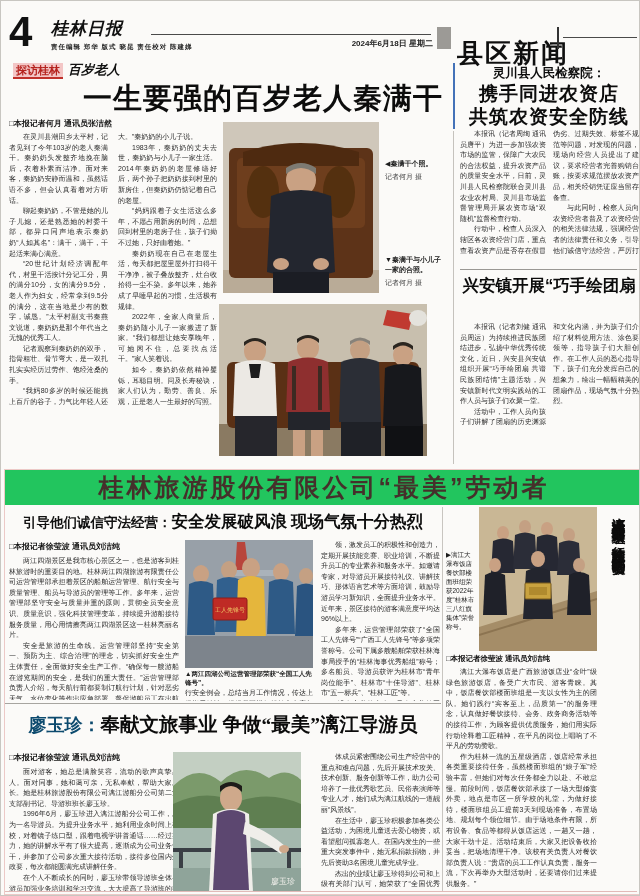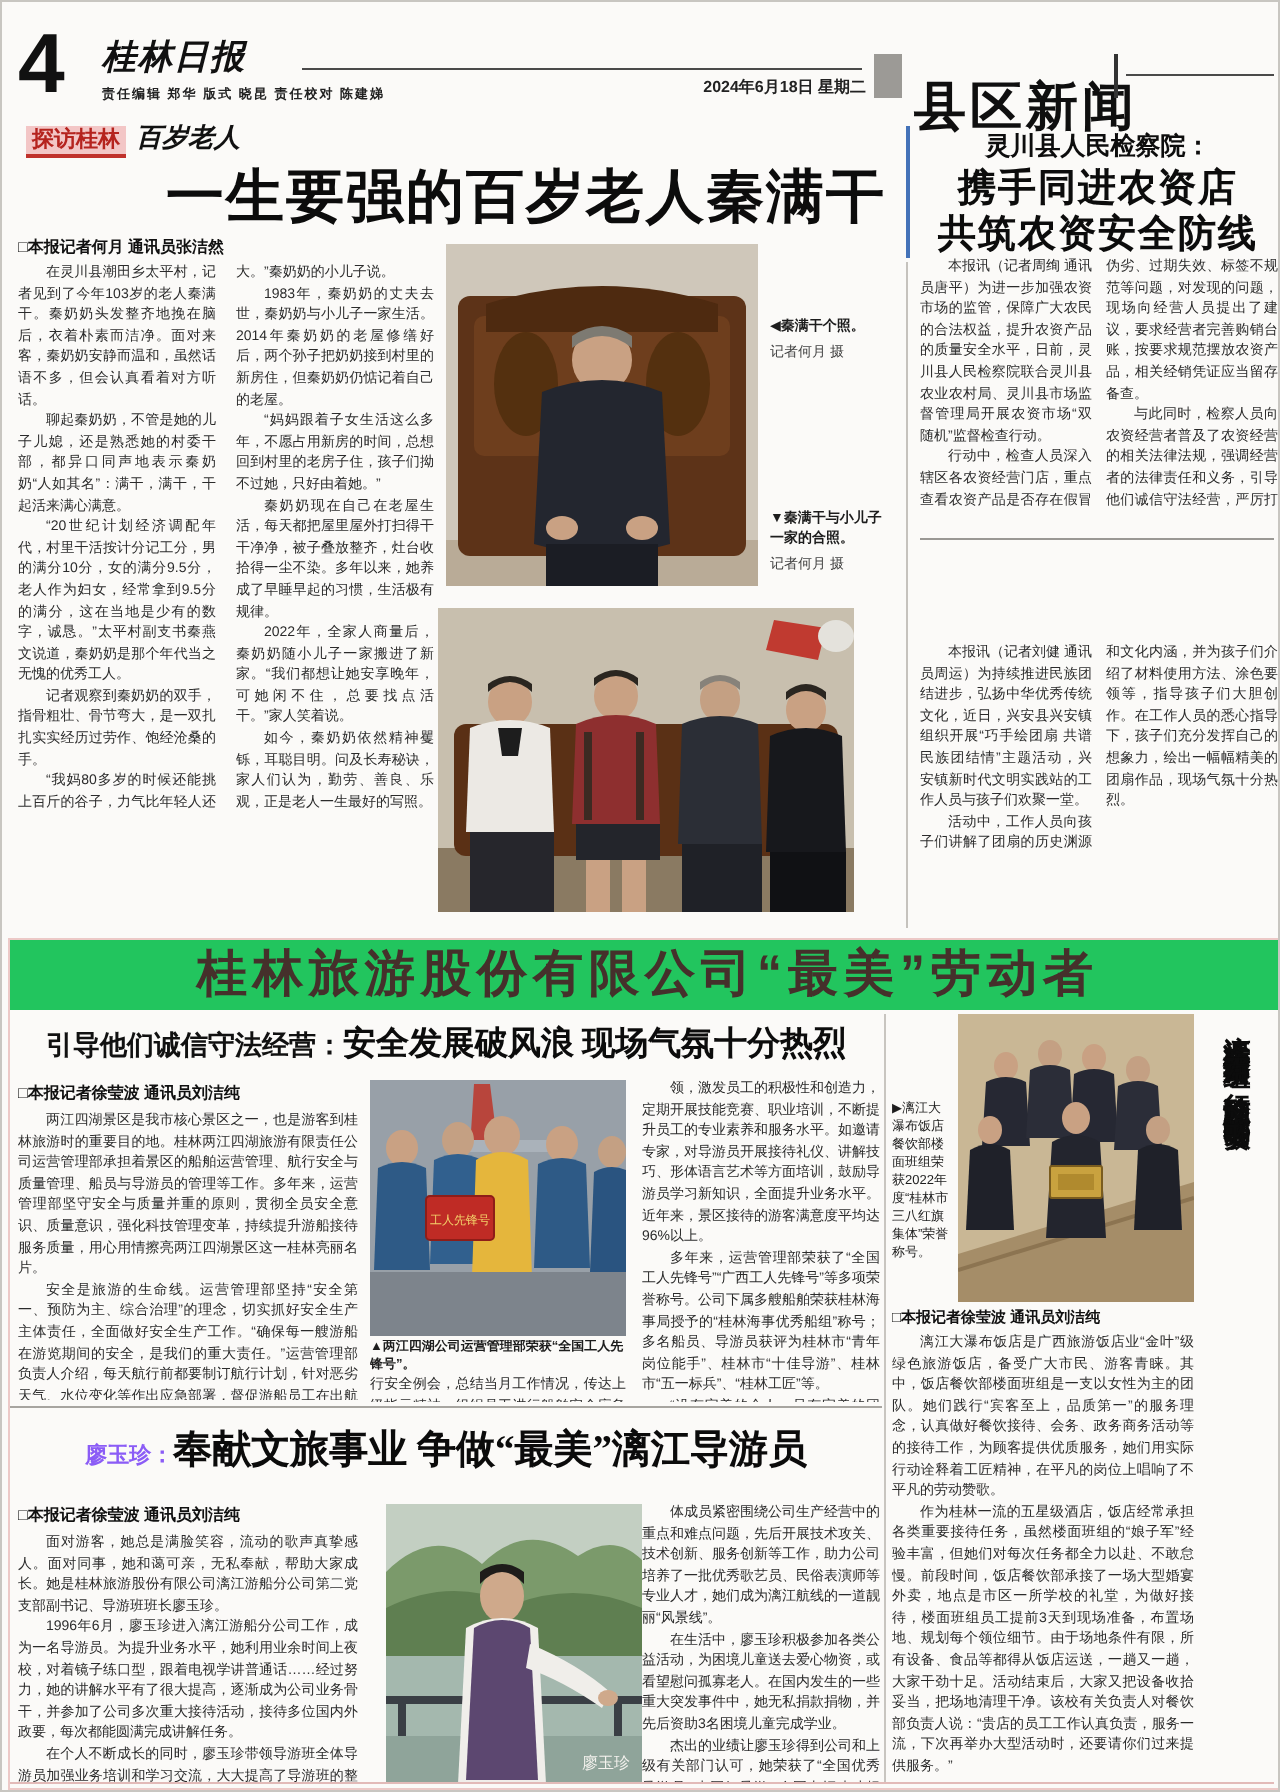--- a/index.html
+++ b/index.html
@@ -59,21 +59,21 @@
   
   .vdiv2{left:441px;top:506px;width:1px;height:385px;background:#c8c5c0;}
   .wfcap{left:445px;top:549px;width:30px;height:130px;font-size:6.5px;line-height:9px;color:#1d1d1d;overflow:hidden;}
   .wfbyline{left:445px;top:653px;width:152px;font-size:7.5px;}
   .wfbody{left:445px;top:666px;width:151px;height:221px;}
   .wfvhead{left:600px;top:506px;width:34px;height:383px;writing-mode:vertical-rl;
            font-size:13.5px;font-weight:900;letter-spacing:1px;color:#0c0c0c;line-height:34px;text-align:justify;}
   .hdiv2{left:4px;top:702px;width:436px;height:1px;background:#a7a5a0;}
   
   .liaohead{left:4px;top:710px;width:436px;text-align:center;white-space:nowrap;overflow:hidden;}
-  .liaohead .h-pre{font-size:11px;font-weight:bold;font-family:"Liberation Serif","DejaVu Serif",serif;color:#8b5cf6;}
+  .liaohead .h-pre{font-size:18px;font-weight:bold;font-family:"Liberation Serif","DejaVu Serif",serif;color:#0c4a6e;}
   .liaohead .h-main{font-size:19.5px;font-weight:900;font-family:"Liberation Serif","DejaVu Serif",serif;color:#0b0b0b;}
   .byline3{left:8px;top:751px;}
   .liaocol1{left:8px;top:766px;width:170px;height:124px;}
   .liaocol3{left:320px;top:751px;width:119px;height:139px;}
   .bottomline{left:4px;top:890px;width:632px;height:1px;background:#e2bab8;}
   .photo{overflow:hidden;}
   .photo svg{display:block;}
 </style>
 </head>
 <body>
@@ -168,20 +168,21 @@
   <div class="abs vdiv1"></div>
   <div class="abs r1kicker">灵川县人民检察院：</div>
   <div class="abs rhead r1h" style="top:80px;">携手同进农资店</div>
   <div class="abs rhead r1h" style="top:103px;">共筑农资安全防线</div>
   <div class="abs bt r1body">
       <p>本报讯（记者周绚 通讯员唐平）为进一步加强农资市场的监管，保障广大农民的合法权益，提升农资产品的质量安全水平，日前，灵川县人民检察院联合灵川县农业农村局、灵川县市场监督管理局开展农资市场“双随机”监督检查行动。</p>
       <p>行动中，检查人员深入辖区各农资经营门店，重点查看农资产品是否存在假冒伪劣、过期失效、标签不规范等问题，对发现的问题，现场向经营人员提出了建议，要求经营者完善购销台账，按要求规范摆放农资产品，相关经销凭证应当留存备查。</p>
       <p>与此同时，检察人员向农资经营者普及了农资经营的相关法律法规，强调经营者的法律责任和义务，引导他们诚信守法经营，严厉打击假冒伪劣农资行为，维护农资市场公平竞争，推动农资市场规范发展，切实保障农业生产安全，助力乡村振兴。</p>
     </div>
   <div class="abs rdiv"></div>
+  <div class="abs rhead r2h" style="top:274px;">兴安镇开展“巧手绘团扇</div>
   <div class="abs bt r2body">
       <p>本报讯（记者刘健 通讯员周运）为持续推进民族团结进步，弘扬中华优秀传统文化，近日，兴安县兴安镇组织开展“巧手绘团扇 共谱民族团结情”主题活动，兴安镇新时代文明实践站的工作人员与孩子们欢聚一堂。</p>
       <p>活动中，工作人员向孩子们讲解了团扇的历史渊源和文化内涵，并为孩子们介绍了材料使用方法、涂色要领等，指导孩子们大胆创作。在工作人员的悉心指导下，孩子们充分发挥自己的想象力，绘出一幅幅精美的团扇作品，现场气氛十分热烈。</p>
     </div>
 
   <div class="abs bottombox"></div>
   <div class="abs banner">桂林旅游股份有限公司“最美”劳动者</div>
 
   <div class="abs ljhead">
     <span class="h-pre">引导他们诚信守法经营：</span><span class="h-main">安全发展破风浪 现场气氛十分热烈</span>
@@ -255,21 +256,21 @@
   <div class="abs hdiv2"></div>
   <div class="abs liaohead">
     <span class="h-pre">廖玉珍：</span><span class="h-main">奉献文旅事业 争做“最美”漓江导游员</span>
   </div>
   <div class="abs byline byline3">□本报记者徐莹波 通讯员刘洁纯</div>
   <div class="abs bt liaocol1">
       <p>面对游客，她总是满脸笑容，流动的歌声真挚感人。面对同事，她和蔼可亲，无私奉献，帮助大家成长。她是桂林旅游股份有限公司漓江游船分公司第二党支部副书记、导游班班长廖玉珍。</p>
       <p>1996年6月，廖玉珍进入漓江游船分公司工作，成为一名导游员。为提升业务水平，她利用业余时间上夜校，对着镜子练口型，跟着电视学讲普通话……经过努力，她的讲解水平有了很大提高，逐渐成为公司业务骨干，并参加了公司多次重大接待活动，接待多位国内外政要，每次都能圆满完成讲解任务。</p>
       <p>在个人不断成长的同时，廖玉珍带领导游班全体导游员加强业务培训和学习交流，大大提高了导游班的整体讲解水平。她总结出360度览景讲解的导游方法，并逐步推广到整个漓江景区。在她与同事们共同努力下，导游班先后荣获“全国巾帼文明示范岗”等称号。</p>
     </div>
-  <div class="abs photo" style="left:192px;top:751px;width:153px;height:140px;">
+  <div class="abs photo" style="left:172px;top:751px;width:153px;height:140px;">
     <svg width="128" height="140" viewBox="0 0 128 140">
       <rect width="128" height="140" fill="#c3cfc2"></rect>
       <path d="M0 34 Q24 10 48 30 Q70 8 96 26 Q114 14 128 28 L128 60 L0 60 Z" fill="#7b9a6b"></path>
       <path d="M0 52 Q32 36 64 50 Q96 38 128 52 L128 78 L0 78 Z" fill="#5f7f51"></path>
       <rect x="0" y="76" width="128" height="40" fill="#a4b8ae"></rect>
       <rect x="0" y="96" width="128" height="4" fill="#3a3f45"></rect>
       <rect x="6" y="100" width="4" height="40" fill="#3a3f45"></rect>
       <rect x="114" y="100" width="4" height="40" fill="#3a3f45"></rect>
       <rect x="0" y="116" width="128" height="24" fill="#8fa49a"></rect>
       <ellipse cx="58" cy="46" rx="11" ry="13" fill="#cfa98b"></ellipse>

